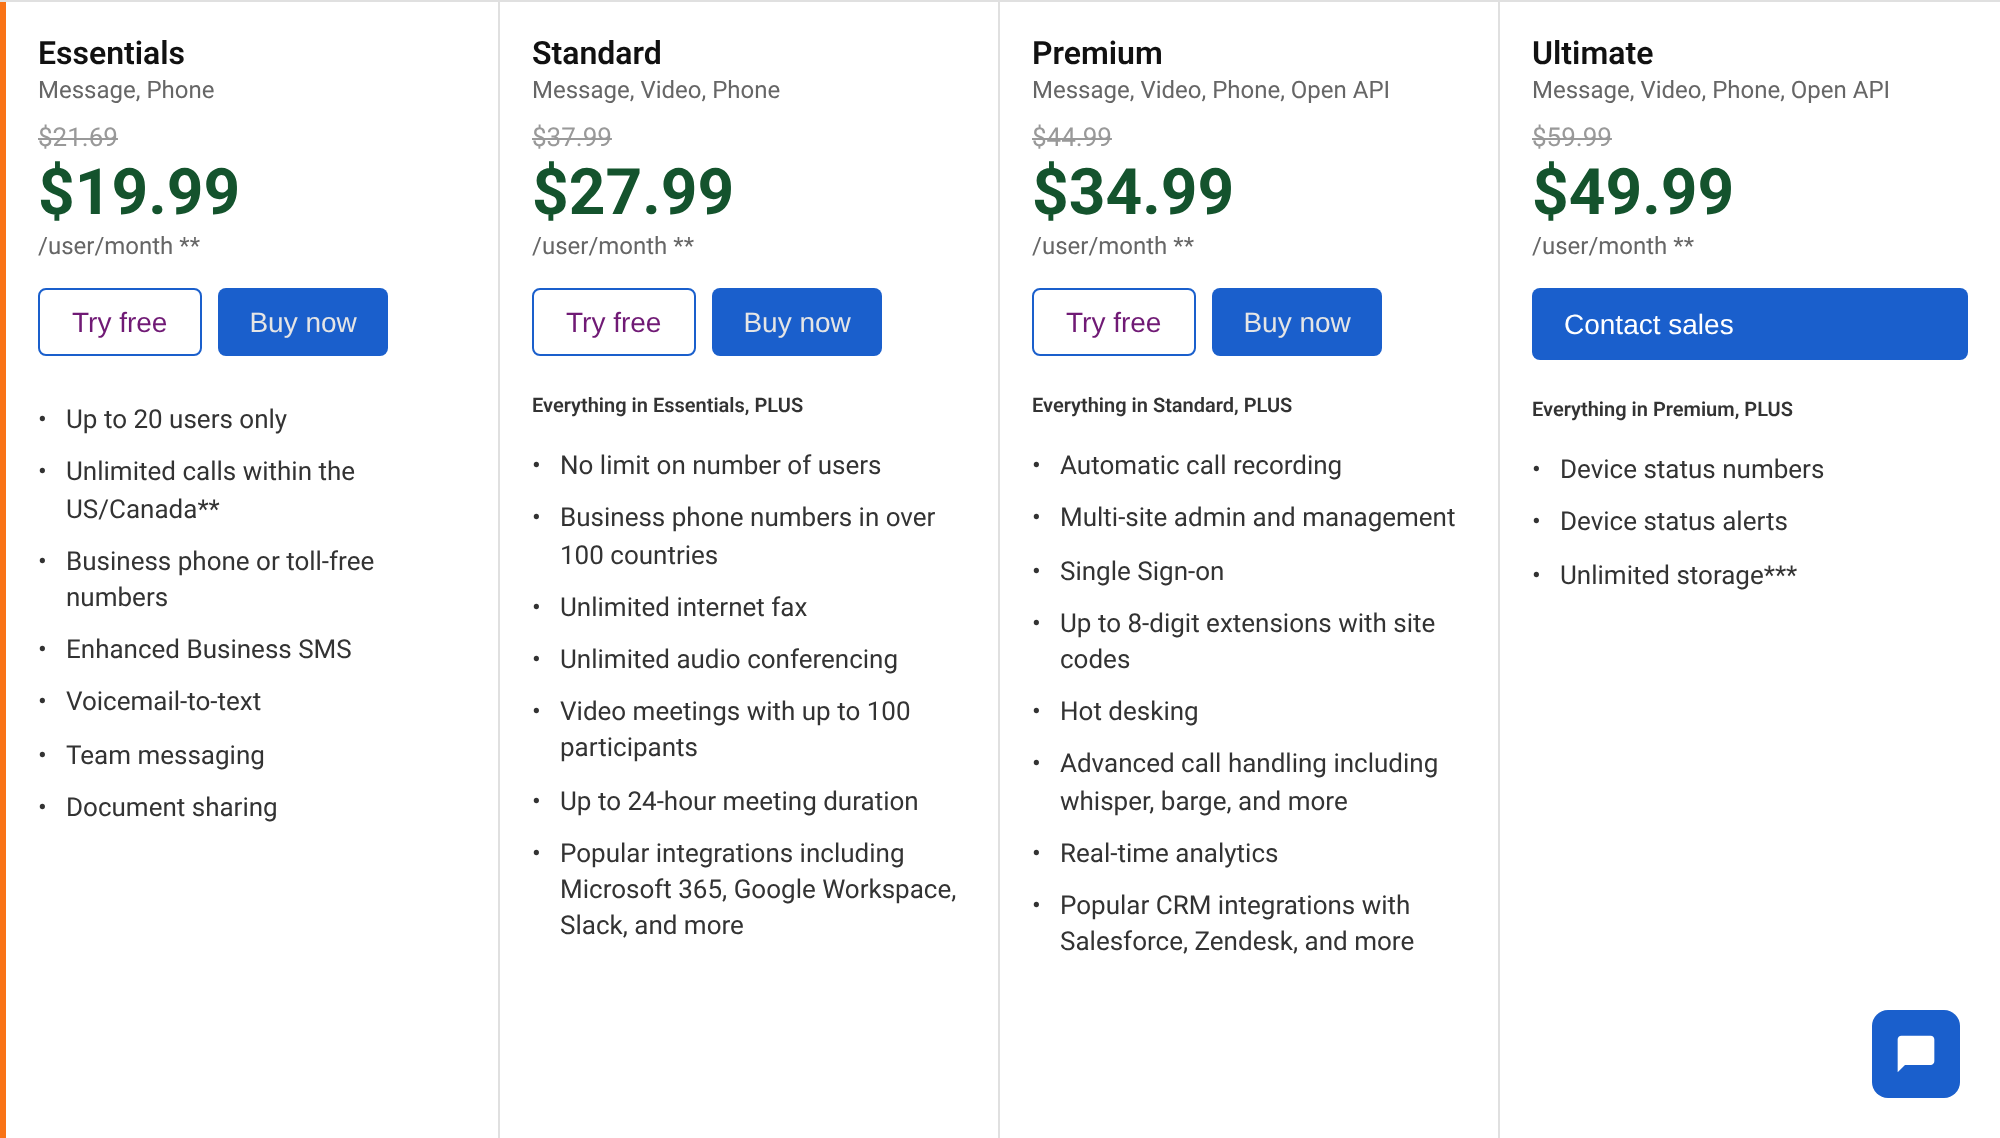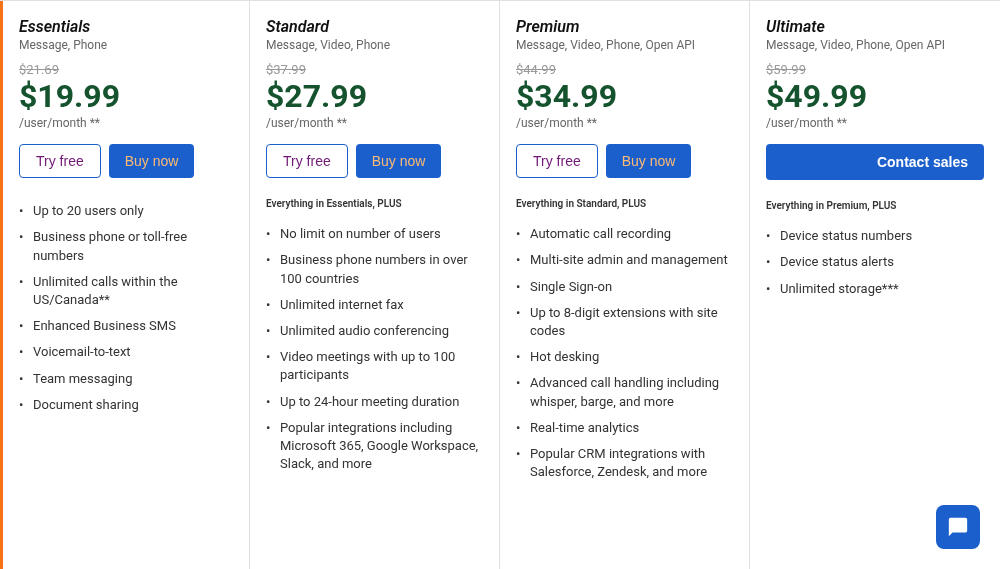--- a/index.html
+++ b/index.html
@@ -25,21 +25,20 @@
       border-left: 3px solid #f97316;
     }
     .plan-col:last-child {
       border-right: none;
     }
     .plan-name {
       font-size: 16px;
       font-weight: 600;
       color: #111;
       margin-bottom: 2px;
-      font-style: italic;
     }
     .plan-channels {
       font-size: 12px;
       color: #666;
       margin-bottom: 10px;
     }
     .original-price {
       font-size: 13px;
       color: #999;
       text-decoration: line-through;
@@ -68,40 +67,40 @@
       color: #701a75;
       padding: 8px 16px;
       border-radius: 4px;
       cursor: pointer;
       font-size: 14px;
       font-weight: 500;
       white-space: nowrap;
     }
     .btn-buy {
       background: #1a5fcc;
-      color: #fdba74;
+      color: #e5e5e5;
       border: none;
       padding: 8px 16px;
       border-radius: 4px;
       cursor: pointer;
       font-size: 14px;
       font-weight: 500;
       white-space: nowrap;
     }
     .btn-contact {
       background: #1a5fcc;
       color: #fff;
       border: none;
       padding: 10px 16px;
       border-radius: 4px;
       cursor: pointer;
       font-size: 14px;
-      font-weight: 700;
+      font-weight: 400;
       width: 100%;
-      text-align: right;
+      text-align: left;
     }
     .plus-label {
       font-size: 10px;
       font-weight: 600;
       color: #333;
       margin-bottom: 12px;
     }
     .feature-list {
       list-style: none;
       padding: 0;
@@ -148,22 +147,22 @@
     <div class="original-price">$21.69</div>
     <div class="current-price">$19.99</div>
     <div class="price-note">/user/month **</div>
     <div class="btn-row">
       <button class="btn-try">Try free</button>
       <button class="btn-buy">Buy now</button>
     </div>
 
     <ul class="feature-list">
       <li>Up to 20 users only</li>
+        <li>Unlimited calls within the US/Canada**</li>
         <li>Business phone or toll-free numbers</li>
-        <li>Unlimited calls within the US/Canada**</li>
         <li>Enhanced Business SMS</li>
         <li>Voicemail-to-text</li>
         <li>Team messaging</li>
         <li>Document sharing</li>
     </ul>
   </div>
     <div class="plan-col">
     <div class="plan-name">Standard</div>
     <div class="plan-channels">Message, Video, Phone</div>
     <div class="original-price">$37.99</div>

